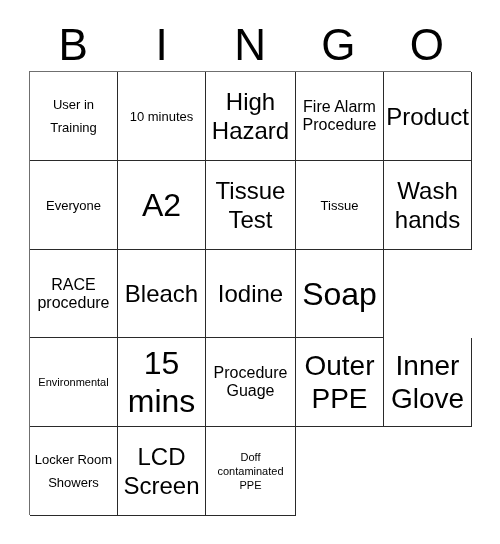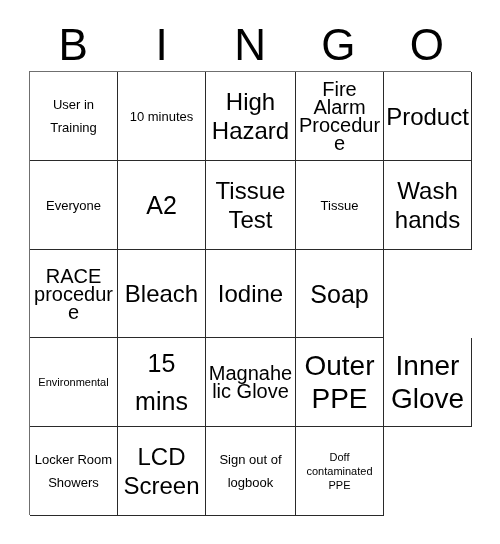--- a/index.html
+++ b/index.html
@@ -82,25 +82,25 @@
 
   .cell-text {
     display: block;
     width: 100%;
     text-align: center;
     white-space: normal;
     word-break: break-word;
     font-weight: 400;
   }
   
-  .sz-xxl .cell-text { font-size: 25px; line-height: 38px; }
+  .sz-xxl .cell-text { font-size: 32px; line-height: 38px; }
   .sz-xl  .cell-text { font-size: 28px; line-height: 33px; }
   .sz-lg  .cell-text { font-size: 24px; line-height: 29px; }
   .sz-md  .cell-text { font-size: 13px; line-height: 23px; }
-  .sz-sm  .cell-text { font-size: 20px; line-height: 18px; }
+  .sz-sm  .cell-text { font-size: 16px; line-height: 18px; }
   .sz-xs  .cell-text { font-size: 11px; line-height: 14px; }
 </style>
 </head>
 <body>
 
 <div id="card">
 
   <div id="header-row">
     <div class="header-cell">B</div>
     <div class="header-cell">I</div>
@@ -163,39 +163,36 @@
     </div>
 
     <div class="grid-row">
       <div class="cell sz-xs">
           <span class="cell-text">Environmental</span>
         </div>
       <div class="cell sz-xxl">
           <span class="cell-text">15 mins</span>
         </div>
       <div class="cell sz-sm">
-          <span class="cell-text">Magnahelic Glove</span>
+          <span class="cell-text">Procedure Guage</span>
         </div>
       <div class="cell sz-xl">
           <span class="cell-text">Outer PPE</span>
         </div>
       <div class="cell sz-xl">
           <span class="cell-text">Inner Glove</span>
         </div>
     </div>
 
     <div class="grid-row">
       <div class="cell sz-md">
           <span class="cell-text">Locker Room Showers</span>
         </div>
       <div class="cell sz-lg">
           <span class="cell-text">LCD Screen</span>
         </div>
-      <div class="cell sz-md">
-          <span class="cell-text">Sign out of logbook</span>
-        </div>
       <div class="cell sz-xs">
           <span class="cell-text">Doff contaminated PPE</span>
         </div>
     </div>
 
   </div>
 </div>
 
 </body></html>

